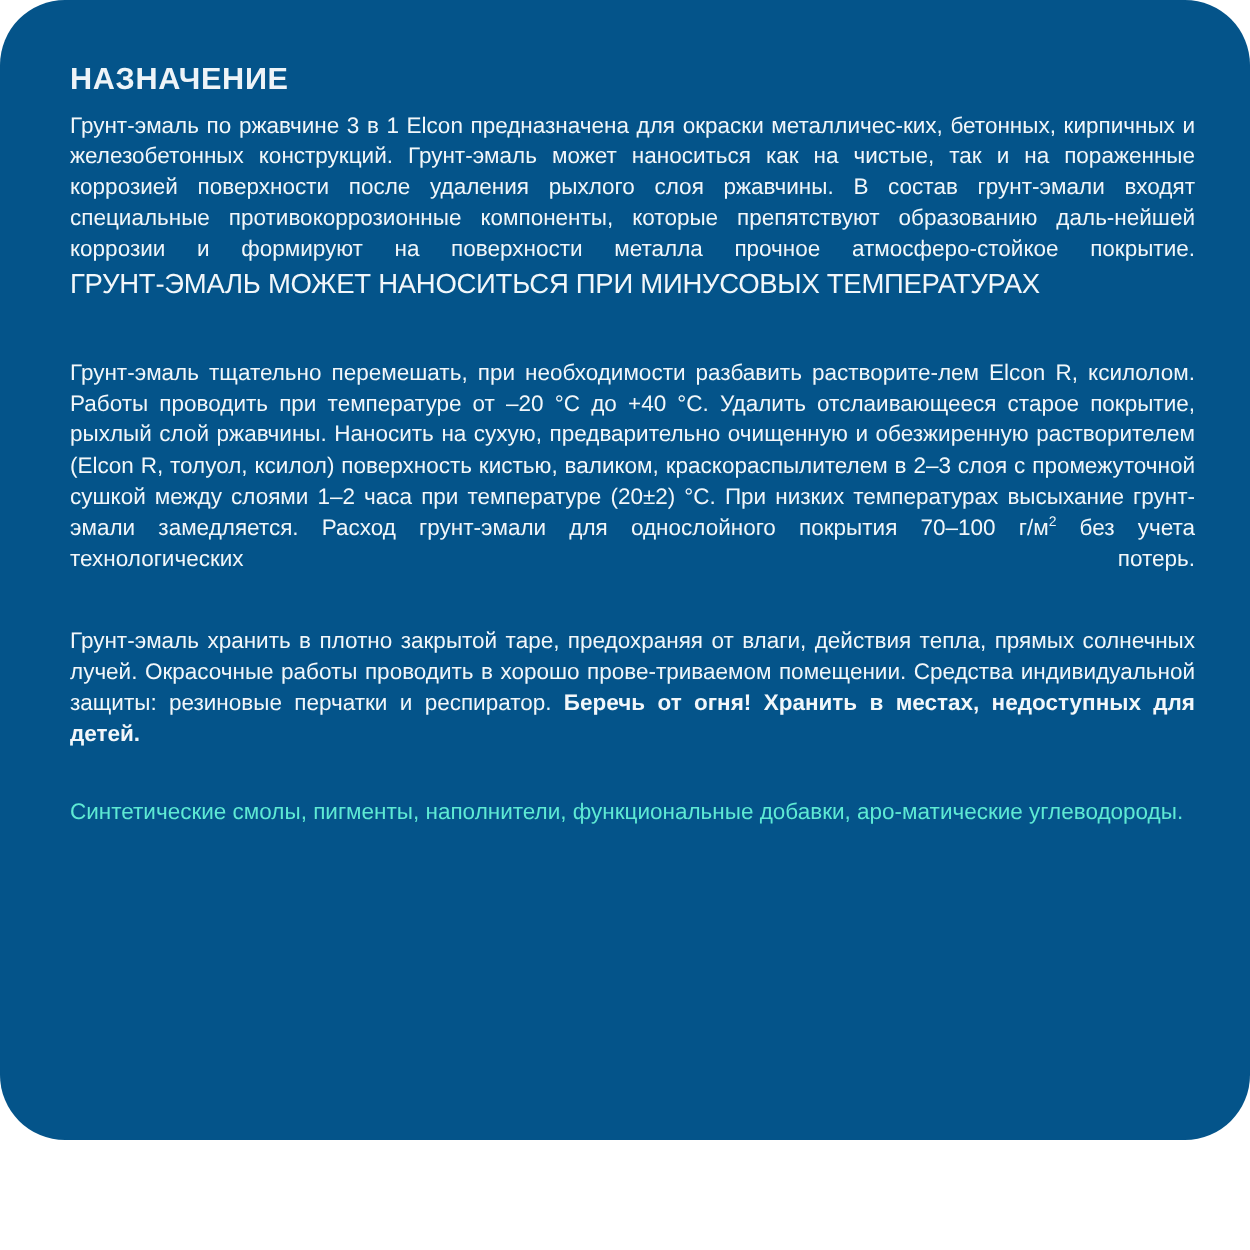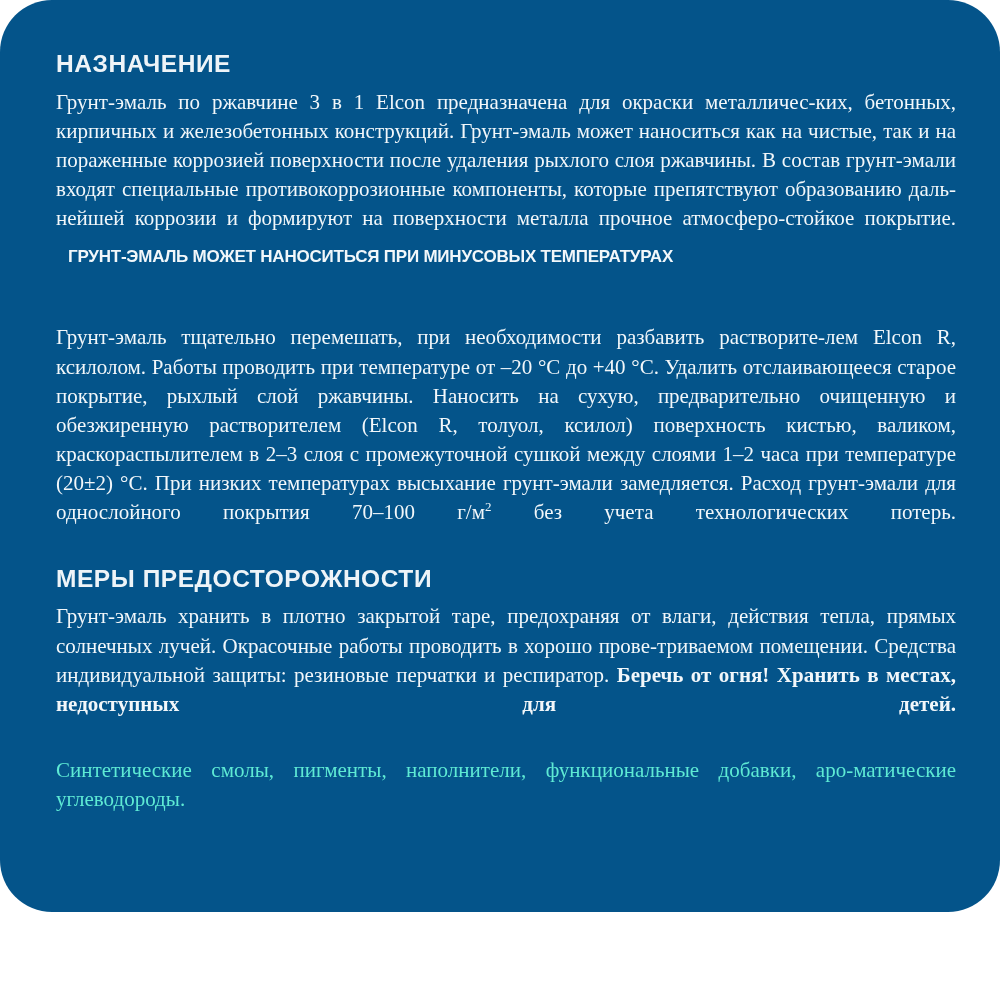--- a/index.html
+++ b/index.html
@@ -34,47 +34,46 @@
   .section-heading {
     font-size: 24.5px;
     font-weight: bold;
     letter-spacing: 0.55px;
     color: #eef4f8;
     line-height: 1.0;
     margin: 0 0 11px 0;
   }
 
   .section-body {
-    font-size: 21px;
+    font-size: 18px;
     font-weight: normal;
     color: #f2f7fa;
     line-height: 1.385;
     text-align: justify;
     text-justify: inter-word;
     margin: 0;
     width: 900px;
     hyphens: manual;
-    font-family: Liberation Serif, serif;
   }
   
   .section-body.justify-all {
     text-align-last: justify;
   }
 
   .section-body b {
     font-weight: bold;
     margin-top: 32px;
   }
 
   .caps-banner {
-    font-size: 17px;
-    font-weight: bold;
+    font-size: 22px;
+    font-weight: normal;
     color: #f2f7fa;
     line-height: 1.385;
-    margin: 12px;
+    margin: 0;
     width: 903px;
     white-space: nowrap;
     letter-spacing: -0.22px;
   }
 
   .gap-lg  { height: 43px; }
   .gap-md  { height: 40px; }
   .gap-sm  { height: 37px; }
 
   sup {
@@ -96,21 +95,20 @@
 
   <div class="gap-lg"></div>
 
   <div class="section">
     <p class="section-body justify-all" style="color: rgb(242, 247, 250);"><span>Грунт-эмаль тщательно перемешать, при необходимости разбавить растворите-лем Elcon R, ксилолом. Работы проводить при температуре от –20 °C до +40 °C. Удалить отслаивающееся старое покрытие, рыхлый слой ржавчины. Наносить на сухую, предварительно очищенную и обезжиренную растворителем (Elcon R, толуол, ксилол) поверхность кистью, валиком, краскораспылителем в 2–3 слоя с промежуточной сушкой между слоями 1–2 часа при температуре (20±2) °C. При низких температурах высыхание грунт-эмали замедляется. Расход грунт-эмали для однослойного покрытия 70–100 г/м</span><sup>2</sup><span> без учета технологических потерь.</span></p>
   </div>
 
   <div class="gap-md"></div>
 
   <div class="section">
-    <h2 class="section-heading" style="color: rgb(238, 244, 248);">МЕРЫ ПРЕДОСТОРОЖНОСТИ</h2>
     <p class="section-body justify-all" style="color: rgb(242, 247, 250);"><span>Грунт-эмаль хранить в плотно закрытой таре, предохраняя от влаги, действия тепла, прямых солнечных лучей. Окрасочные работы проводить в хорошо прове-триваемом помещении. Средства индивидуальной защиты: резиновые перчатки и респиратор. </span><b>Беречь от огня! Хранить в местах, недоступных для детей.</b></p>
   </div>
 
   <div class="gap-sm"></div>
 
   <div class="section">
     <p class="section-body" style="color: #5eead4;">Синтетические смолы, пигменты, наполнители, функциональные добавки, аро-матические углеводороды.</p>
   </div>
 
 </div>

